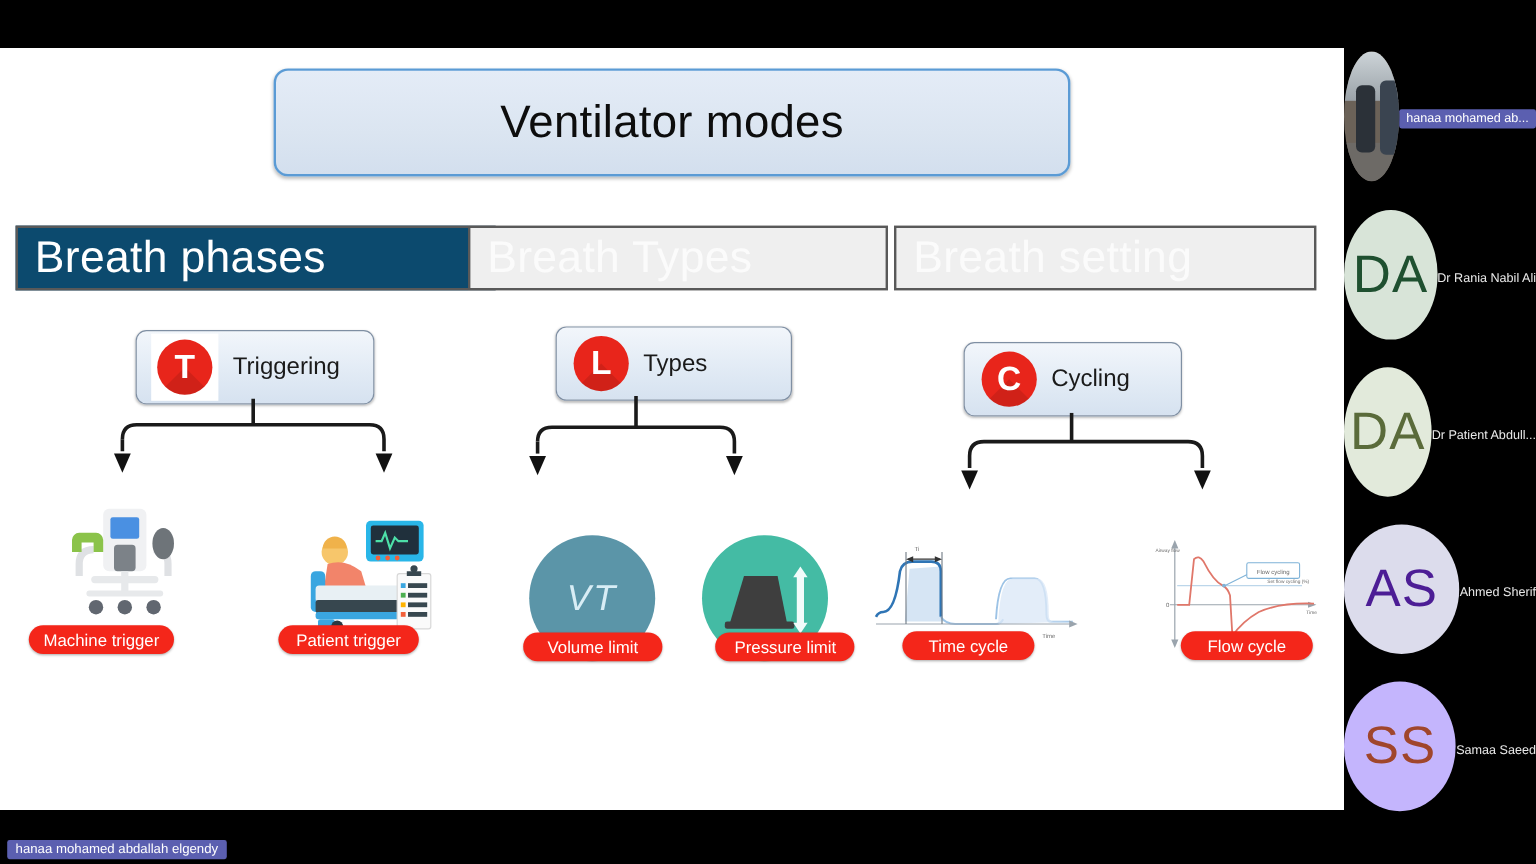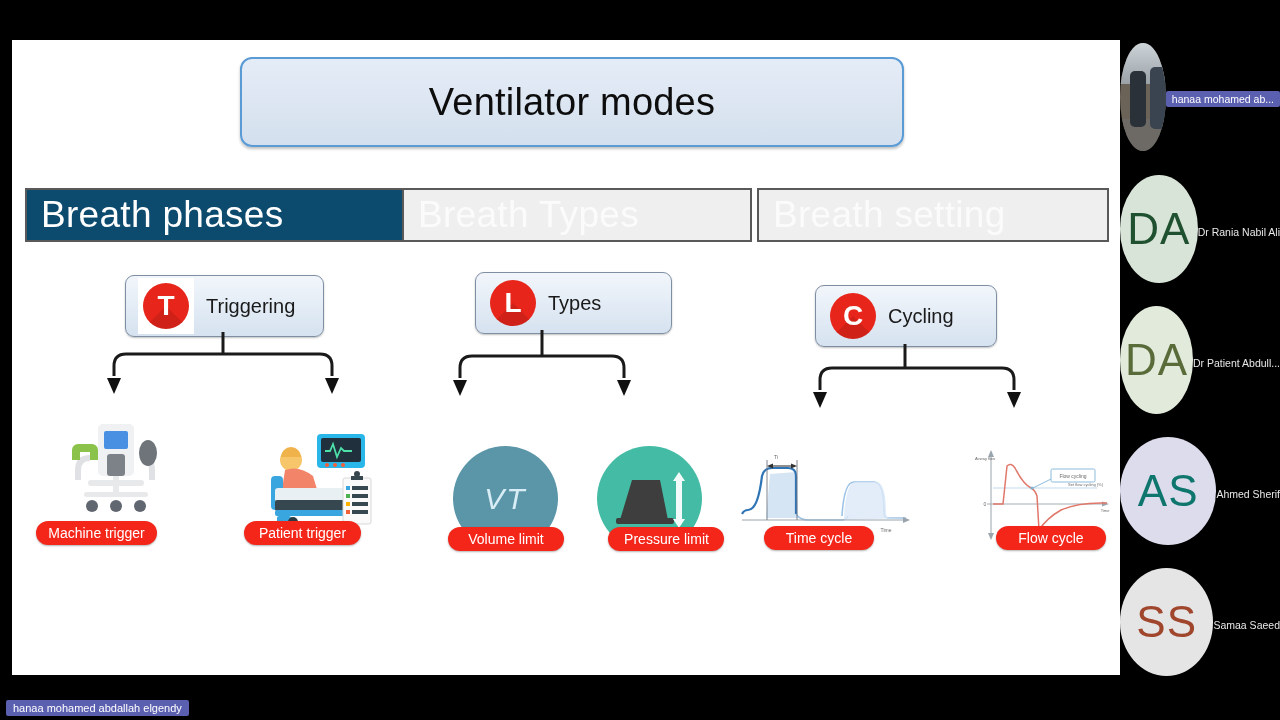--- a/index.html
+++ b/index.html
@@ -1,20 +1,20 @@
 <!DOCTYPE html>
 <html><head>
 <meta charset="utf-8">
 <style>
   html,body{margin:0;padding:0;background:#000;}
   body{width:1280px;height:720px;overflow:hidden;font-family:"Liberation Sans",sans-serif;}
   .stage{position:relative;width:1280px;height:720px;background:#000;}
 
   
-  .slide{position:absolute;left:0;top:40px;width:1120px;height:635px;background:#fff;overflow:hidden;margin-left:12px;}
+  .slide{position:absolute;left:0;top:40px;width:1120px;height:635px;background:#fff;overflow:hidden;}
 
   .title-box{position:absolute;left:228px;top:17px;width:660px;height:86px;
     background:linear-gradient(180deg,#e4ecf7 0%,#dbe5f1 60%,#d3dfee 100%);
     border:2px solid #5b9bd5;border-radius:12px;
     box-shadow:0 2px 3px rgba(0,0,0,.25);
     display:flex;align-items:center;justify-content:center;}
   .title-box span{font-size:38px;color:#0d0d0d;letter-spacing:.2px;}
 
   .hdr{position:absolute;top:148px;height:54px;border:2px solid #595959;
        display:flex;align-items:center;padding-left:14px;box-sizing:border-box;}
@@ -299,28 +299,28 @@
     </div>
 
     <div class="tile" style="top:306px;">
       <div class="av" style="background:#e2eadb;color:#5a6b3a;">
         <span>DA</span>
       </div>
       <div class="pname">Dr Patient Abdull...</div>
     </div>
 
     <div class="tile" style="top:437px;">
-      <div class="av" style="background:#dcdcec;color:#0f766e;">
+      <div class="av" style="background:#dcdcec;color:#4c1d95;">
         <span>AS</span>
       </div>
       <div class="pname">Ahmed Sherif</div>
     </div>
 
     <div class="tile" style="top:568px;">
-      <div class="av" style="background:#e5e5e5;color:#a0462c;">
+      <div class="av" style="background:#c4b5fd;color:#a0462c;">
         <span>SS</span>
       </div>
       <div class="pname">Samaa Saeed</div>
     </div>
 
   </div>
 
   <div class="bottom-chip">hanaa mohamed abdallah   elgendy</div>
 
 </div>

